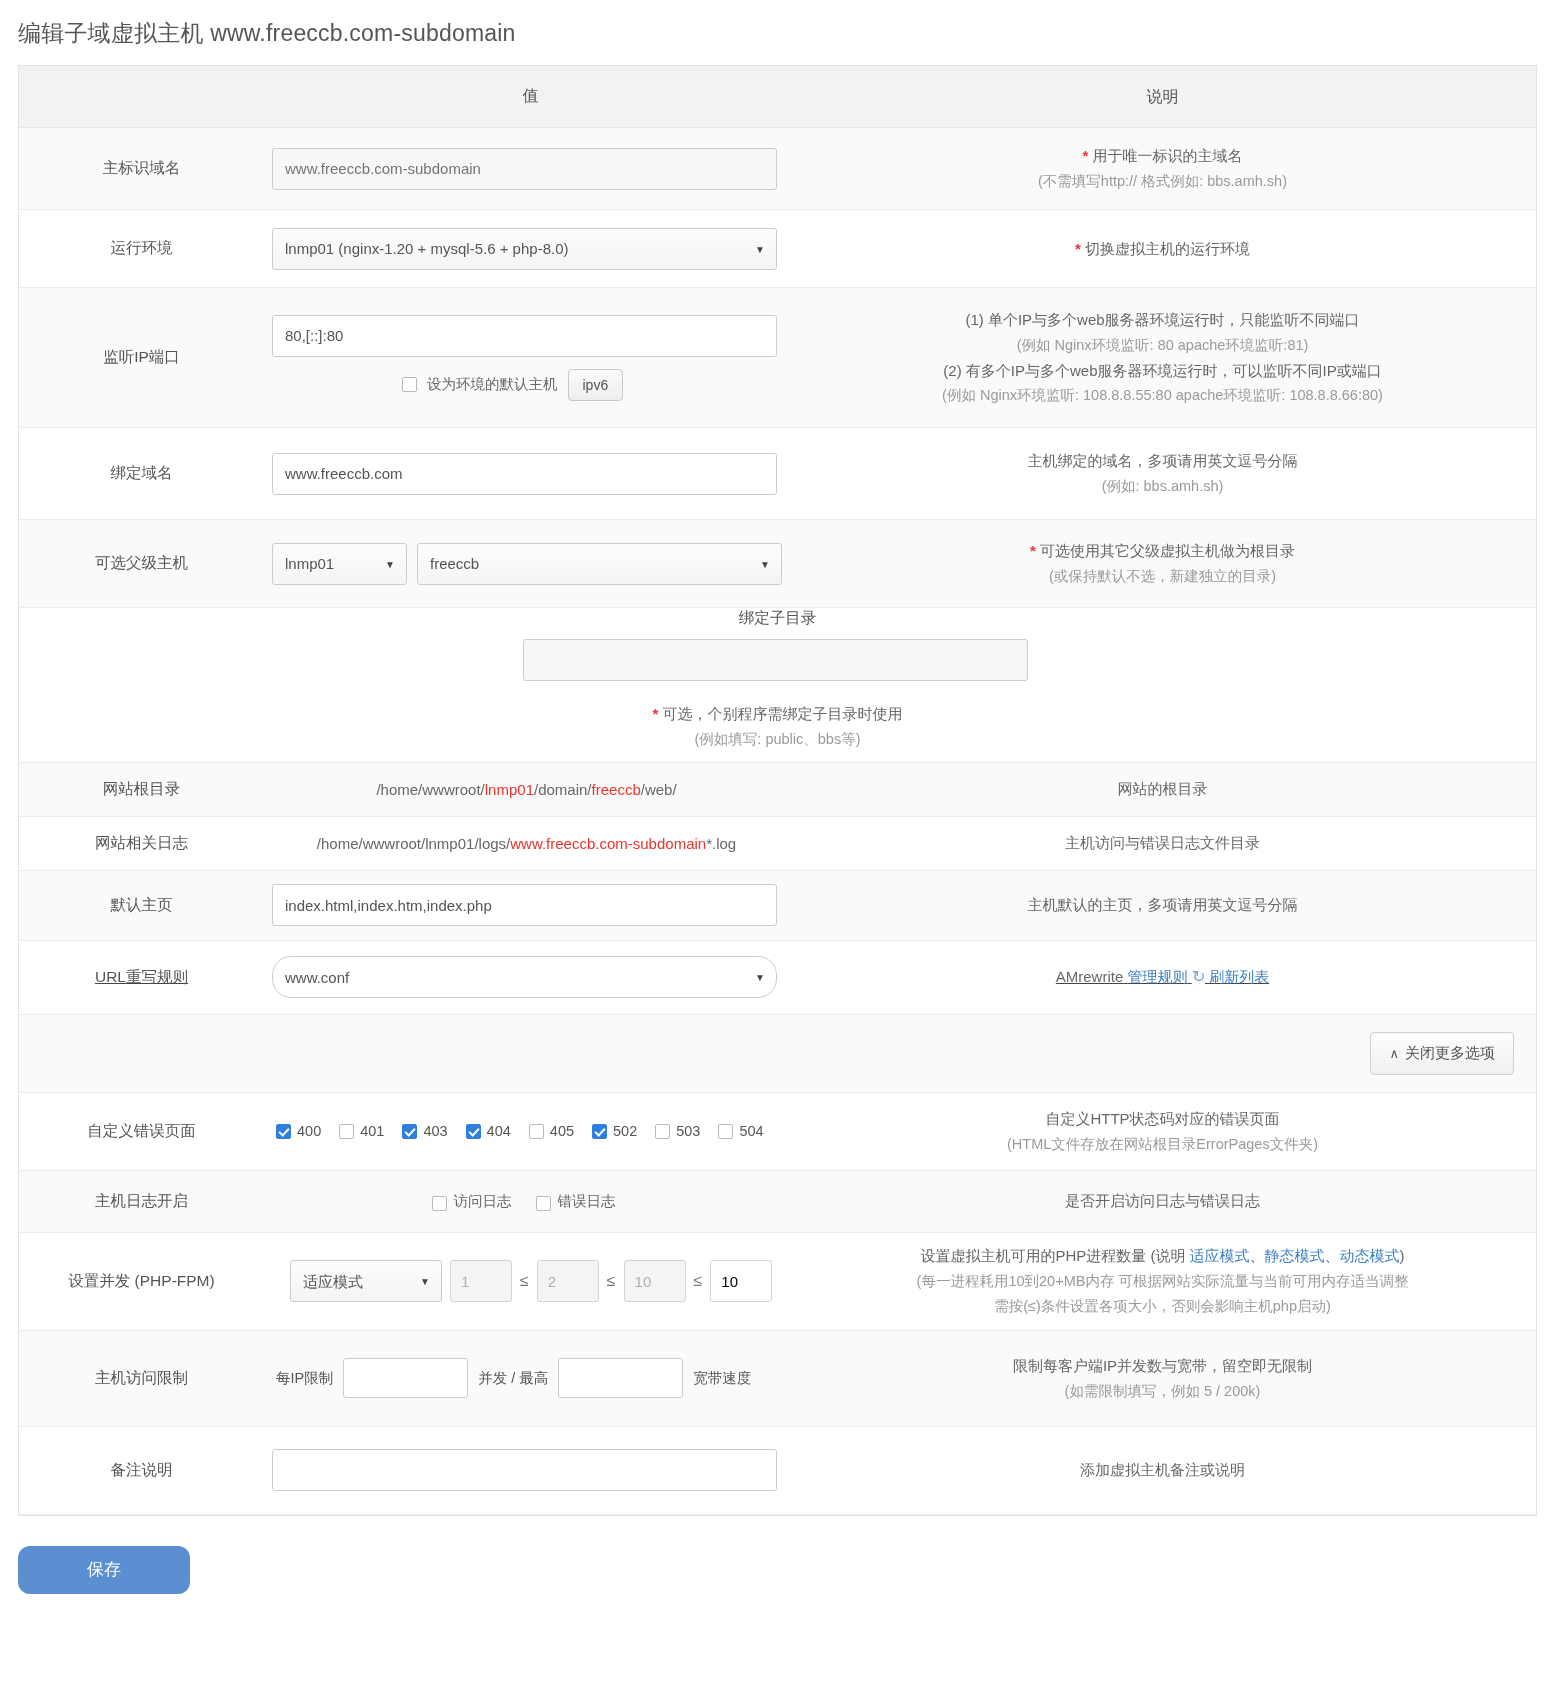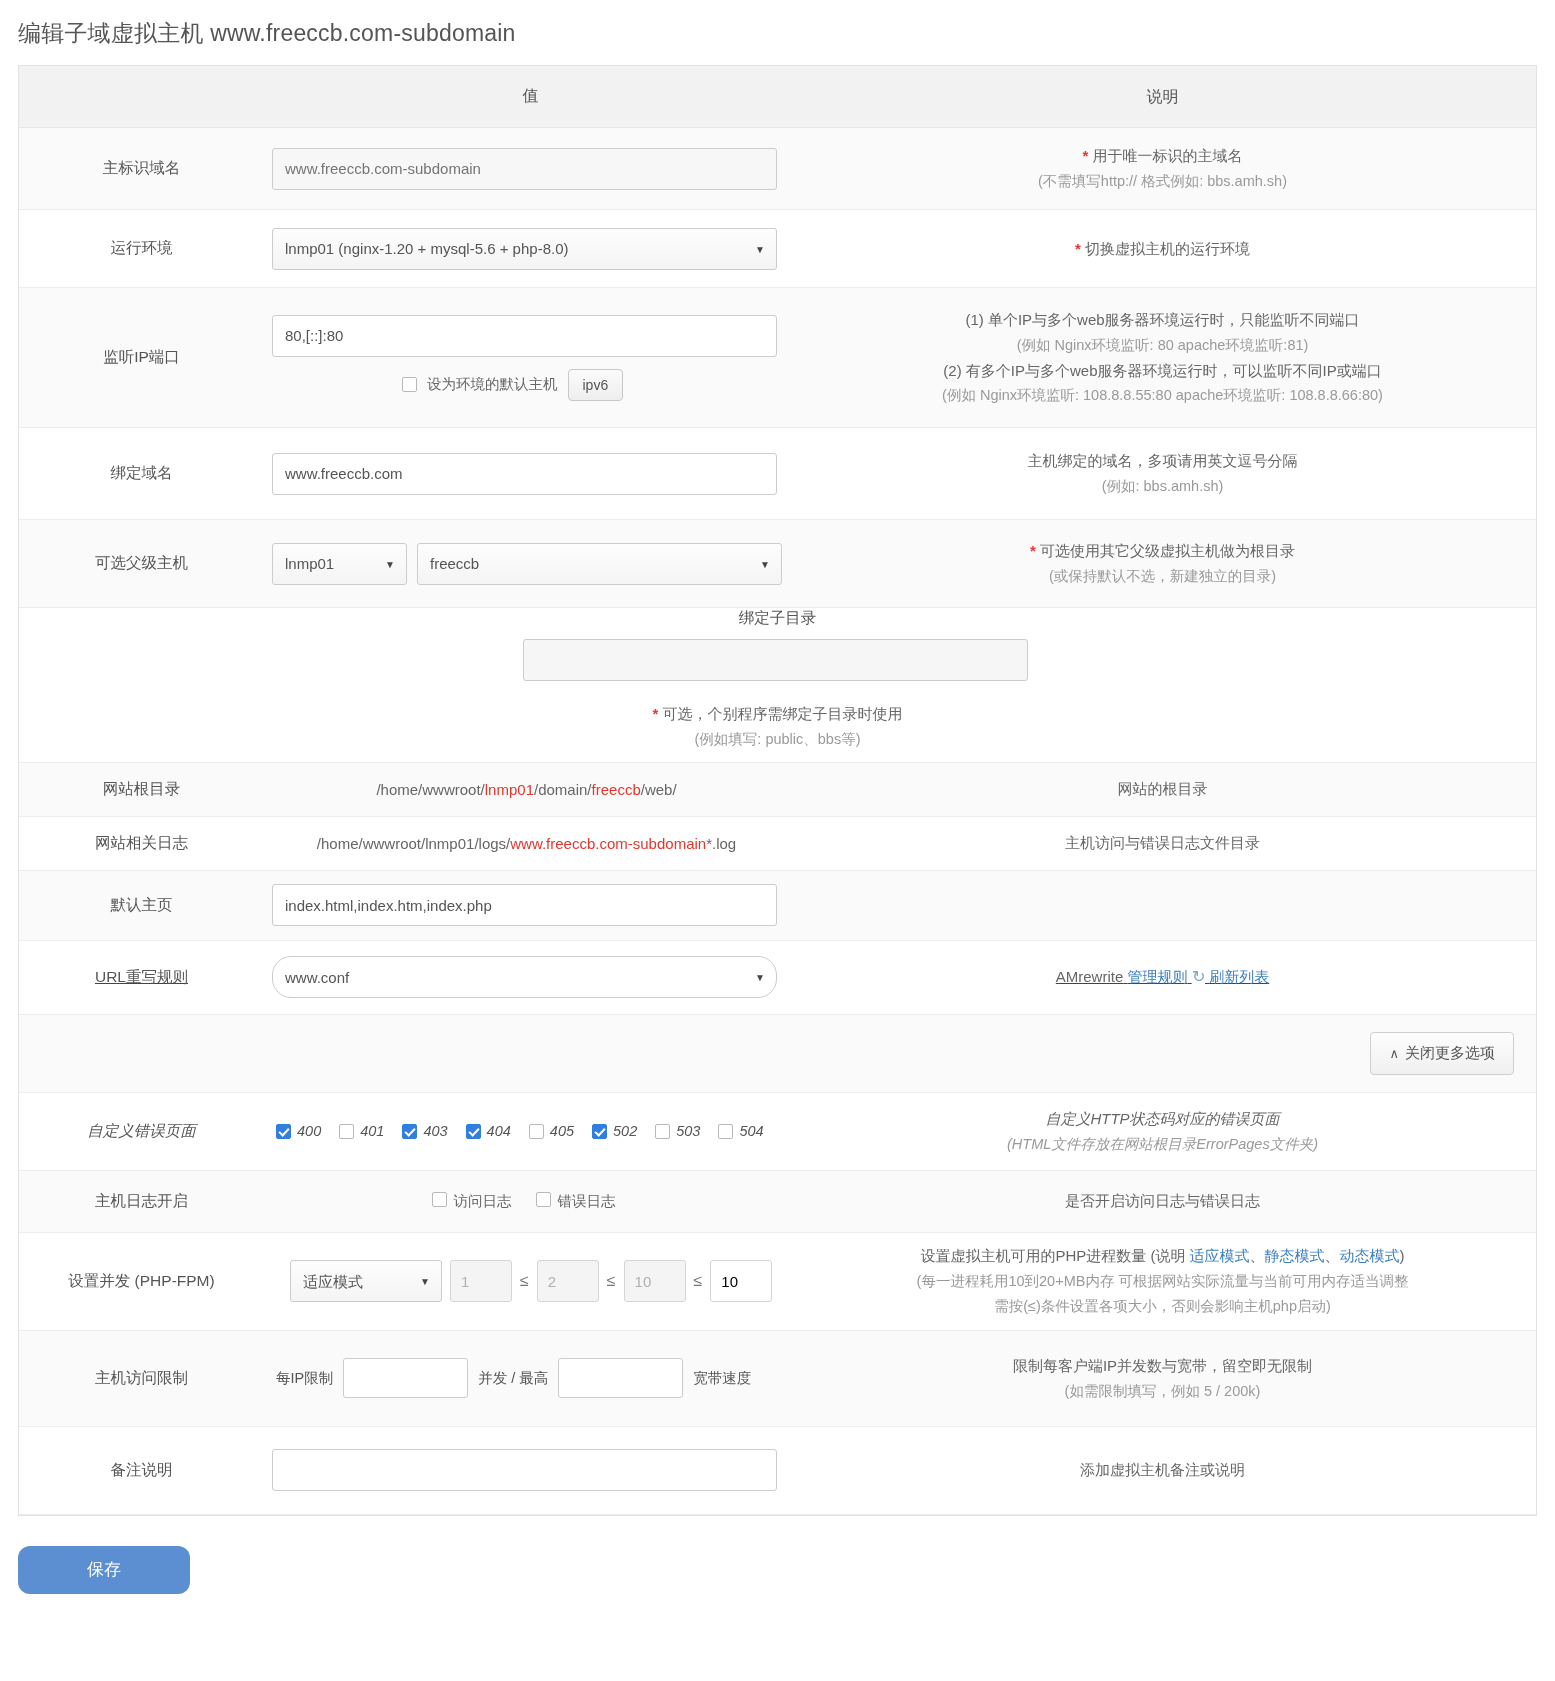--- a/index.html
+++ b/index.html
@@ -137,21 +137,21 @@
     background: linear-gradient(#fdfdfd, #f0f0f0);
     padding: 11px 18px; font-size: 15px; color: #555; cursor: pointer;
   }
   .btn-more .caret { margin-right: 6px; font-size: 13px; }
 
   .errpages { display: flex; align-items: center; gap: 8px; flex-wrap: wrap; padding-left: 4px; }
   .errpages .item { display: flex; align-items: center; gap: 6px; margin-right: 10px; }
   .errpages .code { font-size: 14.5px; color: #555; }
 
   .logsrow { display: flex; align-items: center; gap: 10px; justify-content: center; }
-  .logsrow .item { display: flex; align-items: flex-start; gap: 7px; margin-right: 14px; }
+  .logsrow .item { display: flex; align-items: flex-end; gap: 7px; margin-right: 14px; }
 
   .fpm { display: flex; align-items: center; gap: 8px; padding-left: 18px; }
   .fpm input.num {
     width: 62px; text-align: left; height: 42px;
     border: 1px solid #d5d5d5; border-radius: 3px; padding: 0 10px;
     font-size: 15px; font-family: "Liberation Sans", "DejaVu Sans", sans-serif;
   }
   .fpm input.num.dim { background: #f4f4f4; color: #b0b0b0; }
   .fpm .le { font-size: 16px; color: #777; }
 
@@ -289,20 +289,21 @@
       <div class="c-label">网站相关日志</div>
       <div class="pathtext" id="logs-path"><span>/home/wwwroot/lnmp01/logs/</span><span class="red">www.freeccb.com-subdomain</span><span>*.log</span></div>
       <div class="c-desc">主机访问与错误日志文件目录</div>
     </div>
 
     <div class="row alt" style="min-height:70px;">
       <div class="c-label">默认主页</div>
       <div class="c-value">
         <input class="txt wide" value="index.html,index.htm,index.php" style="">
       </div>
+      <div class="c-desc">主机默认的主页，多项请用英文逗号分隔</div>
     </div>
 
     <div class="row" style="min-height:74px;text-decoration:underline;">
       <div class="c-label">URL重写规则</div>
       <div class="c-value">
         <span class="selwrap">
           <select class="sel wide" style="background:#fff;background-image:none;border-radius:19px;">
             <option>www.conf</option>
           </select>
           <span class="arrow">▼</span>
@@ -315,21 +316,21 @@
         <span class="linkish">刷新列表</span>
       </div>
     </div>
 
     <div class="moreopts-row">
       <button class="btn-more">
         <span class="caret">∧</span><span>关闭更多选项</span>
       </button>
     </div>
 
-    <div class="row" style="min-height:78px;font-style:italic;">
+    <div class="row" style="min-height:78px;">
       <div class="c-label">自定义错误页面</div>
       <div class="c-value">
         <div class="errpages" id="errpages">
             <span class="item">
               <span class="chk checked"></span>
               <span class="code">400</span>
             </span>
             <span class="item">
               <span class="chk"></span>
               <span class="code">401</span>

